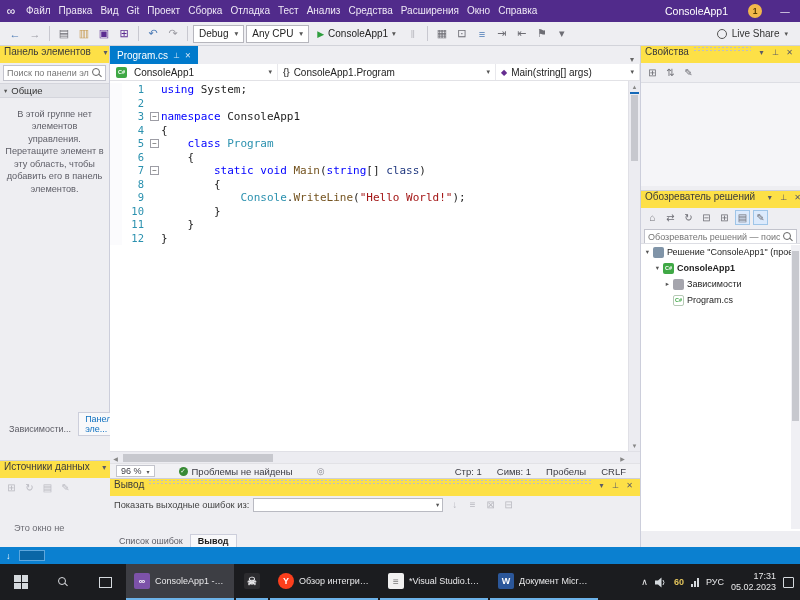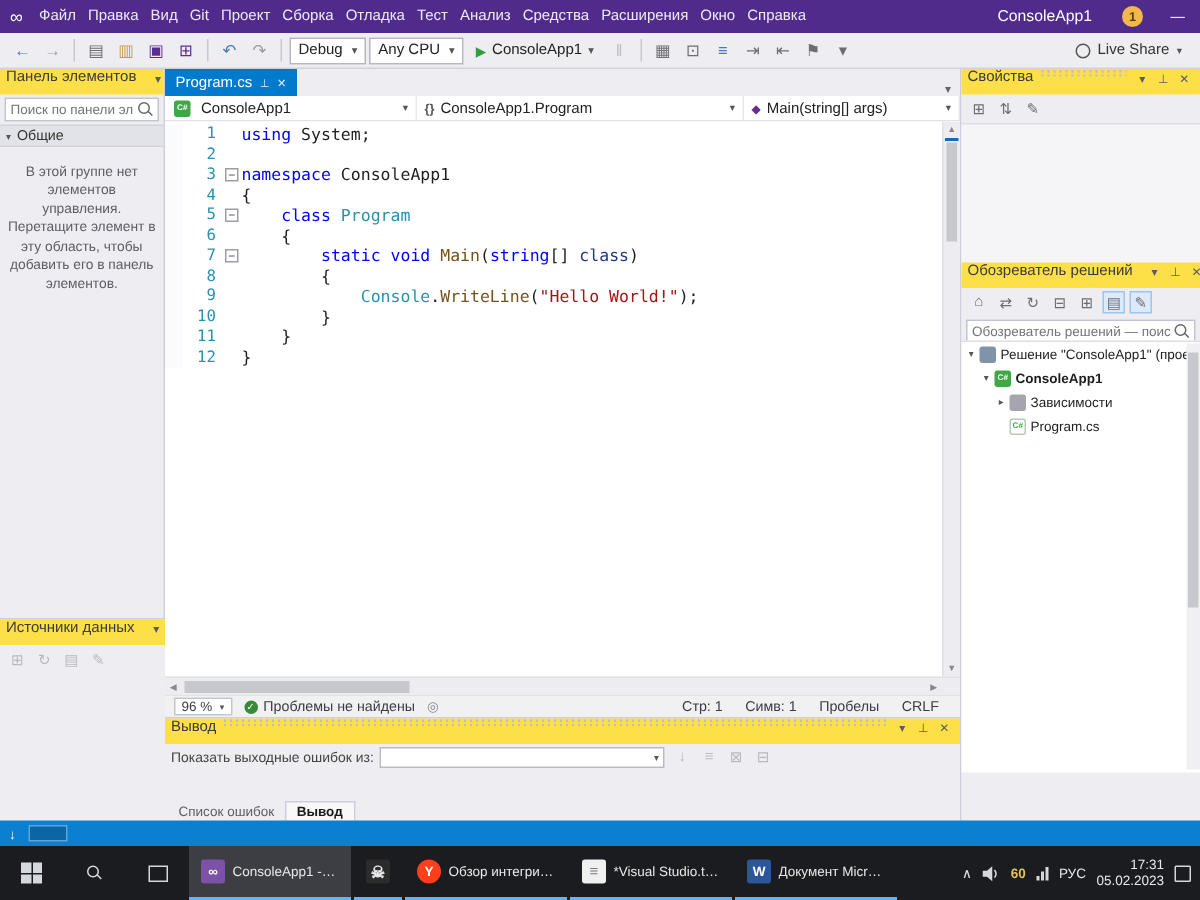--- a/index.html
+++ b/index.html
@@ -48,21 +48,21 @@
 .wtab{font-size:9px;padding:1px 6px;color:#5d5d66;border:1px solid transparent}
 .wtab.active{background:#f8f8fa;border-color:#cccedb;color:#0e70c0}
 
 
 #toolbox{position:absolute;left:0;top:46px;width:110px;height:390px;background:#eeeef2;border-right:1px solid #cccedb}
 #tbx-group{height:15px;background:#e2e3e8;border-top:1px solid #d4d5dc;border-bottom:1px solid #d4d5dc;font-size:9.5px;color:#333;display:flex;align-items:center;gap:4px;padding:0 4px}
 #tbx-empty{font-size:9.2px;color:#5d5d66;text-align:center;line-height:1.35;padding:10px 5px}
 #toolbox-tabs{position:absolute;bottom:0;left:0;right:0;height:16px;display:flex;align-items:flex-end;padding-left:2px}
 
 
-#datasources{position:absolute;left:0;top:412px;width:128px;height:111px;background:#eeeef2;border-right:1px solid #cccedb;border-top:1px solid #cccedb}
+#datasources{position:absolute;left:0;top:460px;width:128px;height:111px;background:#eeeef2;border-right:1px solid #cccedb;border-top:1px solid #cccedb}
 #ds-body{font-size:9.2px;color:#6a6a72;padding:26px 8px 0 14px}
 
 
 #editor-group{position:absolute;left:110px;top:46px;width:531px;height:432px;background:#fff;border-right:1px solid #cccedb}
 #tabbar{height:18px;background:#eeeef2;display:flex;align-items:flex-end}
 .doc-tab{height:18px;background:#007acc;color:#fff;display:inline-flex;align-items:center;gap:5px;padding:0 7px;font-size:10px}
 .doc-tab .tico{font-size:7.5px;color:#dcebf7}
 #tabbar-right{margin-left:auto;display:flex;align-items:center;gap:4px;padding-right:6px;color:#666;font-size:8px}
 #navbar{height:17px;border-bottom:1px solid #e2e2e6;display:flex;background:#fff}
 .nav-combo{display:flex;align-items:center;gap:4px;padding:0 5px;font-size:10px;color:#222;border-right:1px solid #e8e8ec;height:100%;overflow:hidden;white-space:nowrap}
@@ -81,41 +81,41 @@
 .tok.kw{color:#0000ff}.tok.ty{color:#2b91af}.tok.me{color:#74531f}.tok.st{color:#a31515}.tok.pm{color:#1f377f}.tok.pl{color:#1e1e1e}
 .vscroll{position:absolute;right:0;top:0;width:12px;bottom:0;background:#ececf1;border-left:1px solid #e0e0e6}
 .vscroll .arr{height:11px;display:flex;align-items:center;justify-content:center;font-size:6px;color:#888}
 .vscroll .arr.bot{position:absolute;bottom:0;left:0;right:0}
 .vthumb{position:absolute;left:2px;right:2px;top:14px;height:66px;background:#c7c8ce}
 .cmark{position:absolute;left:1px;right:1px;top:11px;height:2px;background:#1569b8}
 #hscroll{height:12px;background:#ececf1;border-top:1px solid #e0e0e6;position:relative}
 #hscroll .arr{position:absolute;top:0;width:11px;height:12px;display:flex;align-items:center;justify-content:center;font-size:6px;color:#888}
 #hscroll .arr.right{right:12px}
 .hthumb{position:absolute;left:13px;top:2px;width:150px;height:8px;background:#c7c8ce}
-#est{height:15px;background:#f1f1f4;border-top:1px solid #e2e2e6;display:flex;align-items:center;font-size:9.5px;color:#3c3c44;padding:0 6px;gap:8px}
+#est{height:15px;background:#f1f1f4;border-top:1px solid #e2e2e6;display:flex;align-items:center;font-size:9.5px;color:#3c3c44;padding:0 6px;gap:24px}
 #zoom-select{display:flex;align-items:center;gap:5px;background:#fff;border:1px solid #c3c4cc;height:12px;padding:0 4px;font-size:9px}
 #zoom-select .caret{font-size:6px;color:#555}
 .health-dot{width:9px;height:9px;border-radius:50%;background:#388a34;color:#fff;font-size:6.5px;display:flex;align-items:center;justify-content:center}
 #health-wrap{display:flex;align-items:center;gap:4px}
 #est-right{margin-left:auto;display:flex;gap:15px;padding-right:8px}
 
 
 #output{position:absolute;left:110px;top:478px;width:531px;height:69px;background:#eeeef2;border-top:1px solid #cccedb;border-right:1px solid #cccedb;display:flex;flex-direction:column}
 #out-controls{display:flex;align-items:center;gap:4px;padding:1px 4px;font-size:9.3px;color:#444}
 #out-select{width:190px;height:14px;background:#fff;border:1px solid #b9bac2;display:flex;align-items:center;justify-content:flex-end;padding:0 3px}
 #out-select .caret{font-size:6.5px;color:#555}
 #output-tabs{margin-top:auto;display:flex;align-items:flex-end;height:16px;padding-left:2px}
 .otab{font-size:9px;padding:1px 7px;color:#5d5d66}
 .otab.active{background:#f8f8fa;border:1px solid #cccedb;border-bottom:none;color:#1b1b1b;font-weight:bold}
 
 
 #right{position:absolute;left:641px;top:46px;width:159px;height:501px;background:#eeeef2}
 #properties{position:absolute;left:0;top:0;right:0;height:145px;border-bottom:1px solid #cccedb}
 #prop-body{height:104px;background:#f5f5f8;border-top:1px solid #dddee4}
-#solution{position:absolute;left:0;top:129px;right:0;height:340px}
+#solution{position:absolute;left:0;top:145px;right:0;height:340px}
 #sol-tree{background:#fff;position:absolute;top:52px;bottom:0;left:0;right:0;border-top:1px solid #dddee4}
 .trow{display:flex;align-items:center;height:16px;font-size:9px;color:#1e1e1e;white-space:nowrap;overflow:hidden}
 .trow .arrow{width:9px;font-size:6.5px;color:#555;text-align:center;flex:none}
 .trow.bold .tlabel{font-weight:bold}
 .ti{width:11px;height:11px;margin:0 3px 0 1px;display:inline-flex;align-items:center;justify-content:center;font-size:5.5px;font-weight:bold;border-radius:2px;flex:none}
 .ti.solution{background:#8094a8;color:#fff}
 .ti.csproj{background:#3fa845;color:#fff}
 .ti.deps{background:#a5a5ad;color:#fff}
 .ti.csfile{background:#fff;border:1px solid #b5c9b5;color:#3fa845}
 #sol-scroll{position:absolute;right:0;top:54px;bottom:2px;width:9px;background:#f0f0f4}
@@ -256,20 +256,21 @@
           <span class="ph-btn">⊥</span>
           <span class="ph-btn">✕</span>
         </span>
     </div>
     <div class="icon-row">
         <span class="sm-ico disabled">⊞</span>
         <span class="sm-ico disabled">↻</span>
         <span class="sm-ico disabled">▤</span>
         <span class="sm-ico disabled">✎</span>
       </div>
+    <div id="ds-body">Это окно не</div>
   </div>
 
   <div id="editor-group">
     <div id="tabbar">
       <div class="doc-tab">
         <span>Program.cs</span>
         <span class="tico">⊥</span>
         <span class="tico">✕</span>
       </div>
       <div id="tabbar-right">

